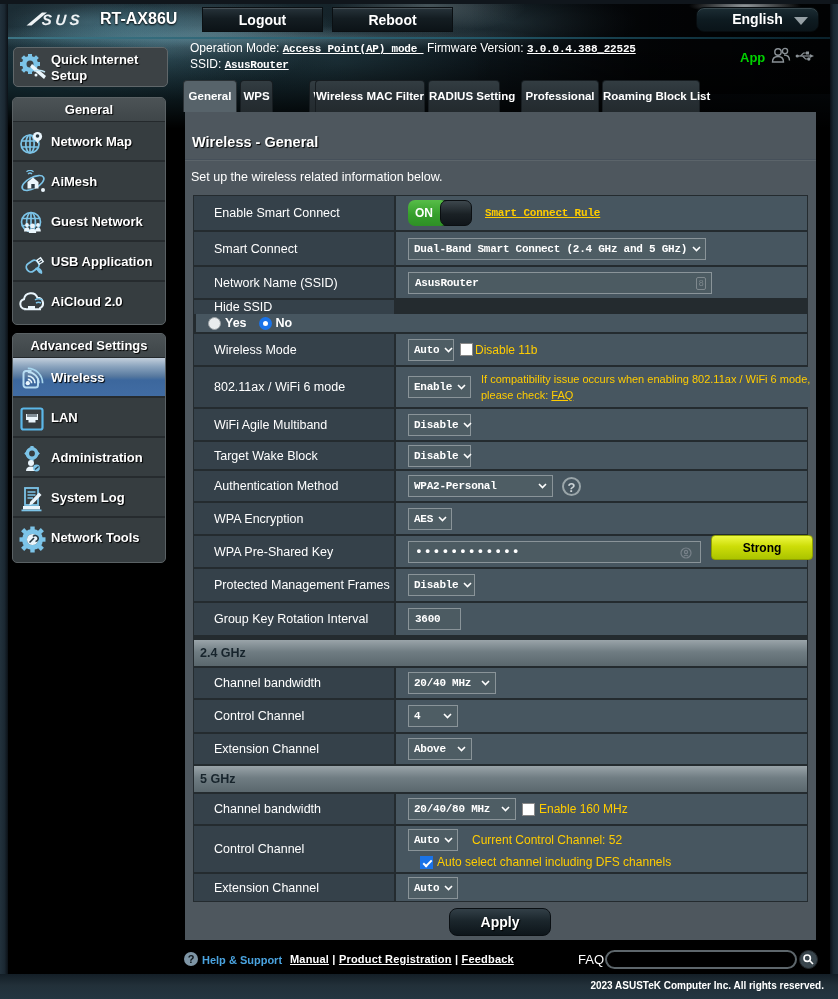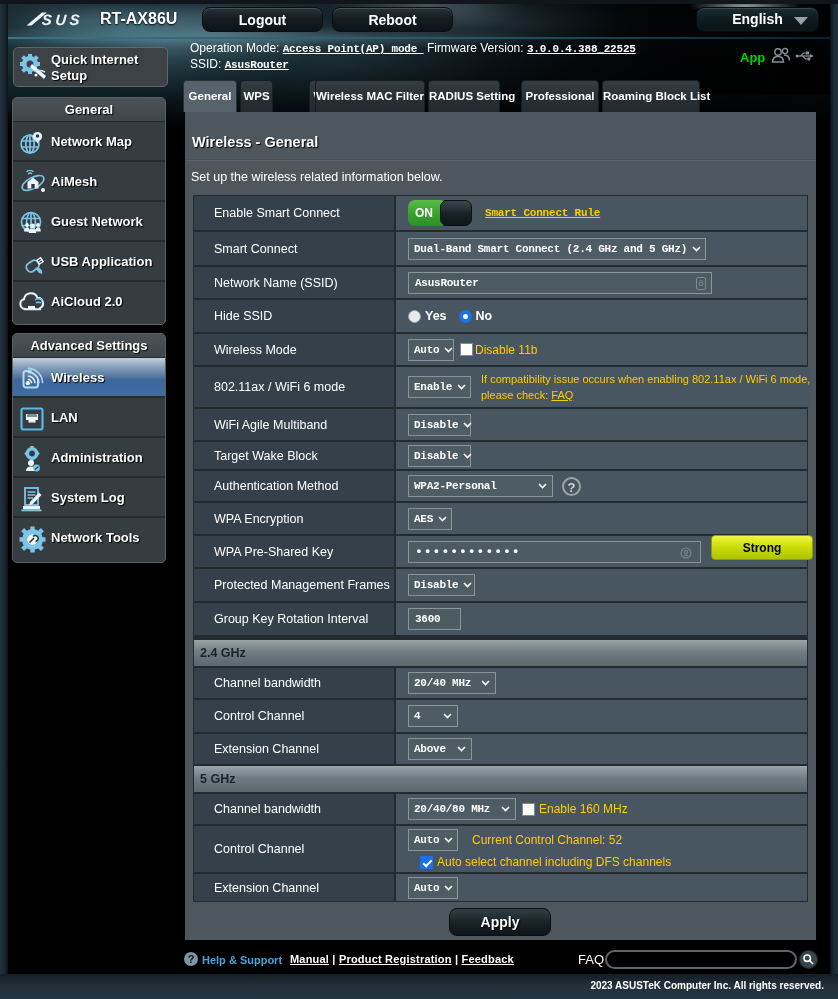--- a/index.html
+++ b/index.html
@@ -34,21 +34,21 @@
 #bannerFadeR { left:470px; top:4px; width:360px; height:90px;
   background:linear-gradient(90deg, rgba(0,0,0,0) 0%, rgba(0,0,0,0.7) 60%, rgba(0,0,0,0.85) 100%); }
 
 #sepline { left:8px; top:37px; width:822px; height:2px;
   background:linear-gradient(90deg,#3c7484,#24596a 55%,#10323e 85%,#0a222c); }
 
 #logo { left:26px; top:11px; width:150px; height:20px; color:#fff; }
 #modelname { left:100px; top:10px; color:#fff; font-size:16px; font-weight:bold;
   text-shadow:0 1px 2px #000; }
 
-.topbtn { top:7px; height:25px; border-radius:8px; color:#fff; font-size:14px; font-weight:bold;
+.topbtn { top:7px; height:25px; border-radius:0; color:#fff; font-size:14px; font-weight:bold;
   text-align:center; line-height:24px;
   background:linear-gradient(180deg,#27333a 0%,#141d22 45%,#0c1317 100%);
   border:1px solid #0a0f12; box-shadow:inset 0 1px 0 rgba(255,255,255,0.15); }
 #btnLogout { left:202px; width:121px; }
 #btnReboot { left:332px; width:121px; }
 #btnLang { left:696px; top:7px; width:123px; height:25px; border-radius:8px;
   background:linear-gradient(180deg,#1c2d34 0%,#0e1b21 50%,#0a1419 100%);
   border:1px solid #070c0f; box-shadow:inset 0 1px 0 rgba(255,255,255,0.13);
   color:#fff; font-size:14px; font-weight:bold; text-align:center; line-height:23px; }
 #btnLang .tri { position:absolute; right:10px; top:9px; width:0; height:0;
@@ -390,21 +390,21 @@
               <path d="M1 1 L4.5 4.5 L8 1"></path>
             </svg></span>
         </div>
     </div>
     <div class="frow" style="height:33px;">
       <div class="fth">Network Name (SSID)</div>
       <div class="ftd">
           <span class="inp" style="width:304px;">AsusRouter<span style="position:absolute;right:5px;top:4px;width:10px;height:13px;border:1px solid #7f898e;border-radius:2px;color:#7f898e;font-size:9px;font-weight:normal;text-align:center;line-height:12px;">8</span></span>
         </div>
     </div>
-    <div class="frow" style="height:34px;">
+    <div class="frow" style="height:34px;flex-direction:column;">
       <div class="fth">Hide SSID</div>
       <div class="ftd">
           <span class="radio"></span>
           <span style="color:#fff;font-size:12.5px;font-weight:bold;margin-left:4px;">Yes</span>
         <span class="radio on" style="margin-left:12px;"></span>
           <span style="color:#fff;font-size:12.5px;font-weight:bold;margin-left:4px;">No</span>
         </div>
     </div>
     <div class="frow" style="height:33px;">
       <div class="fth">Wireless Mode</div>

